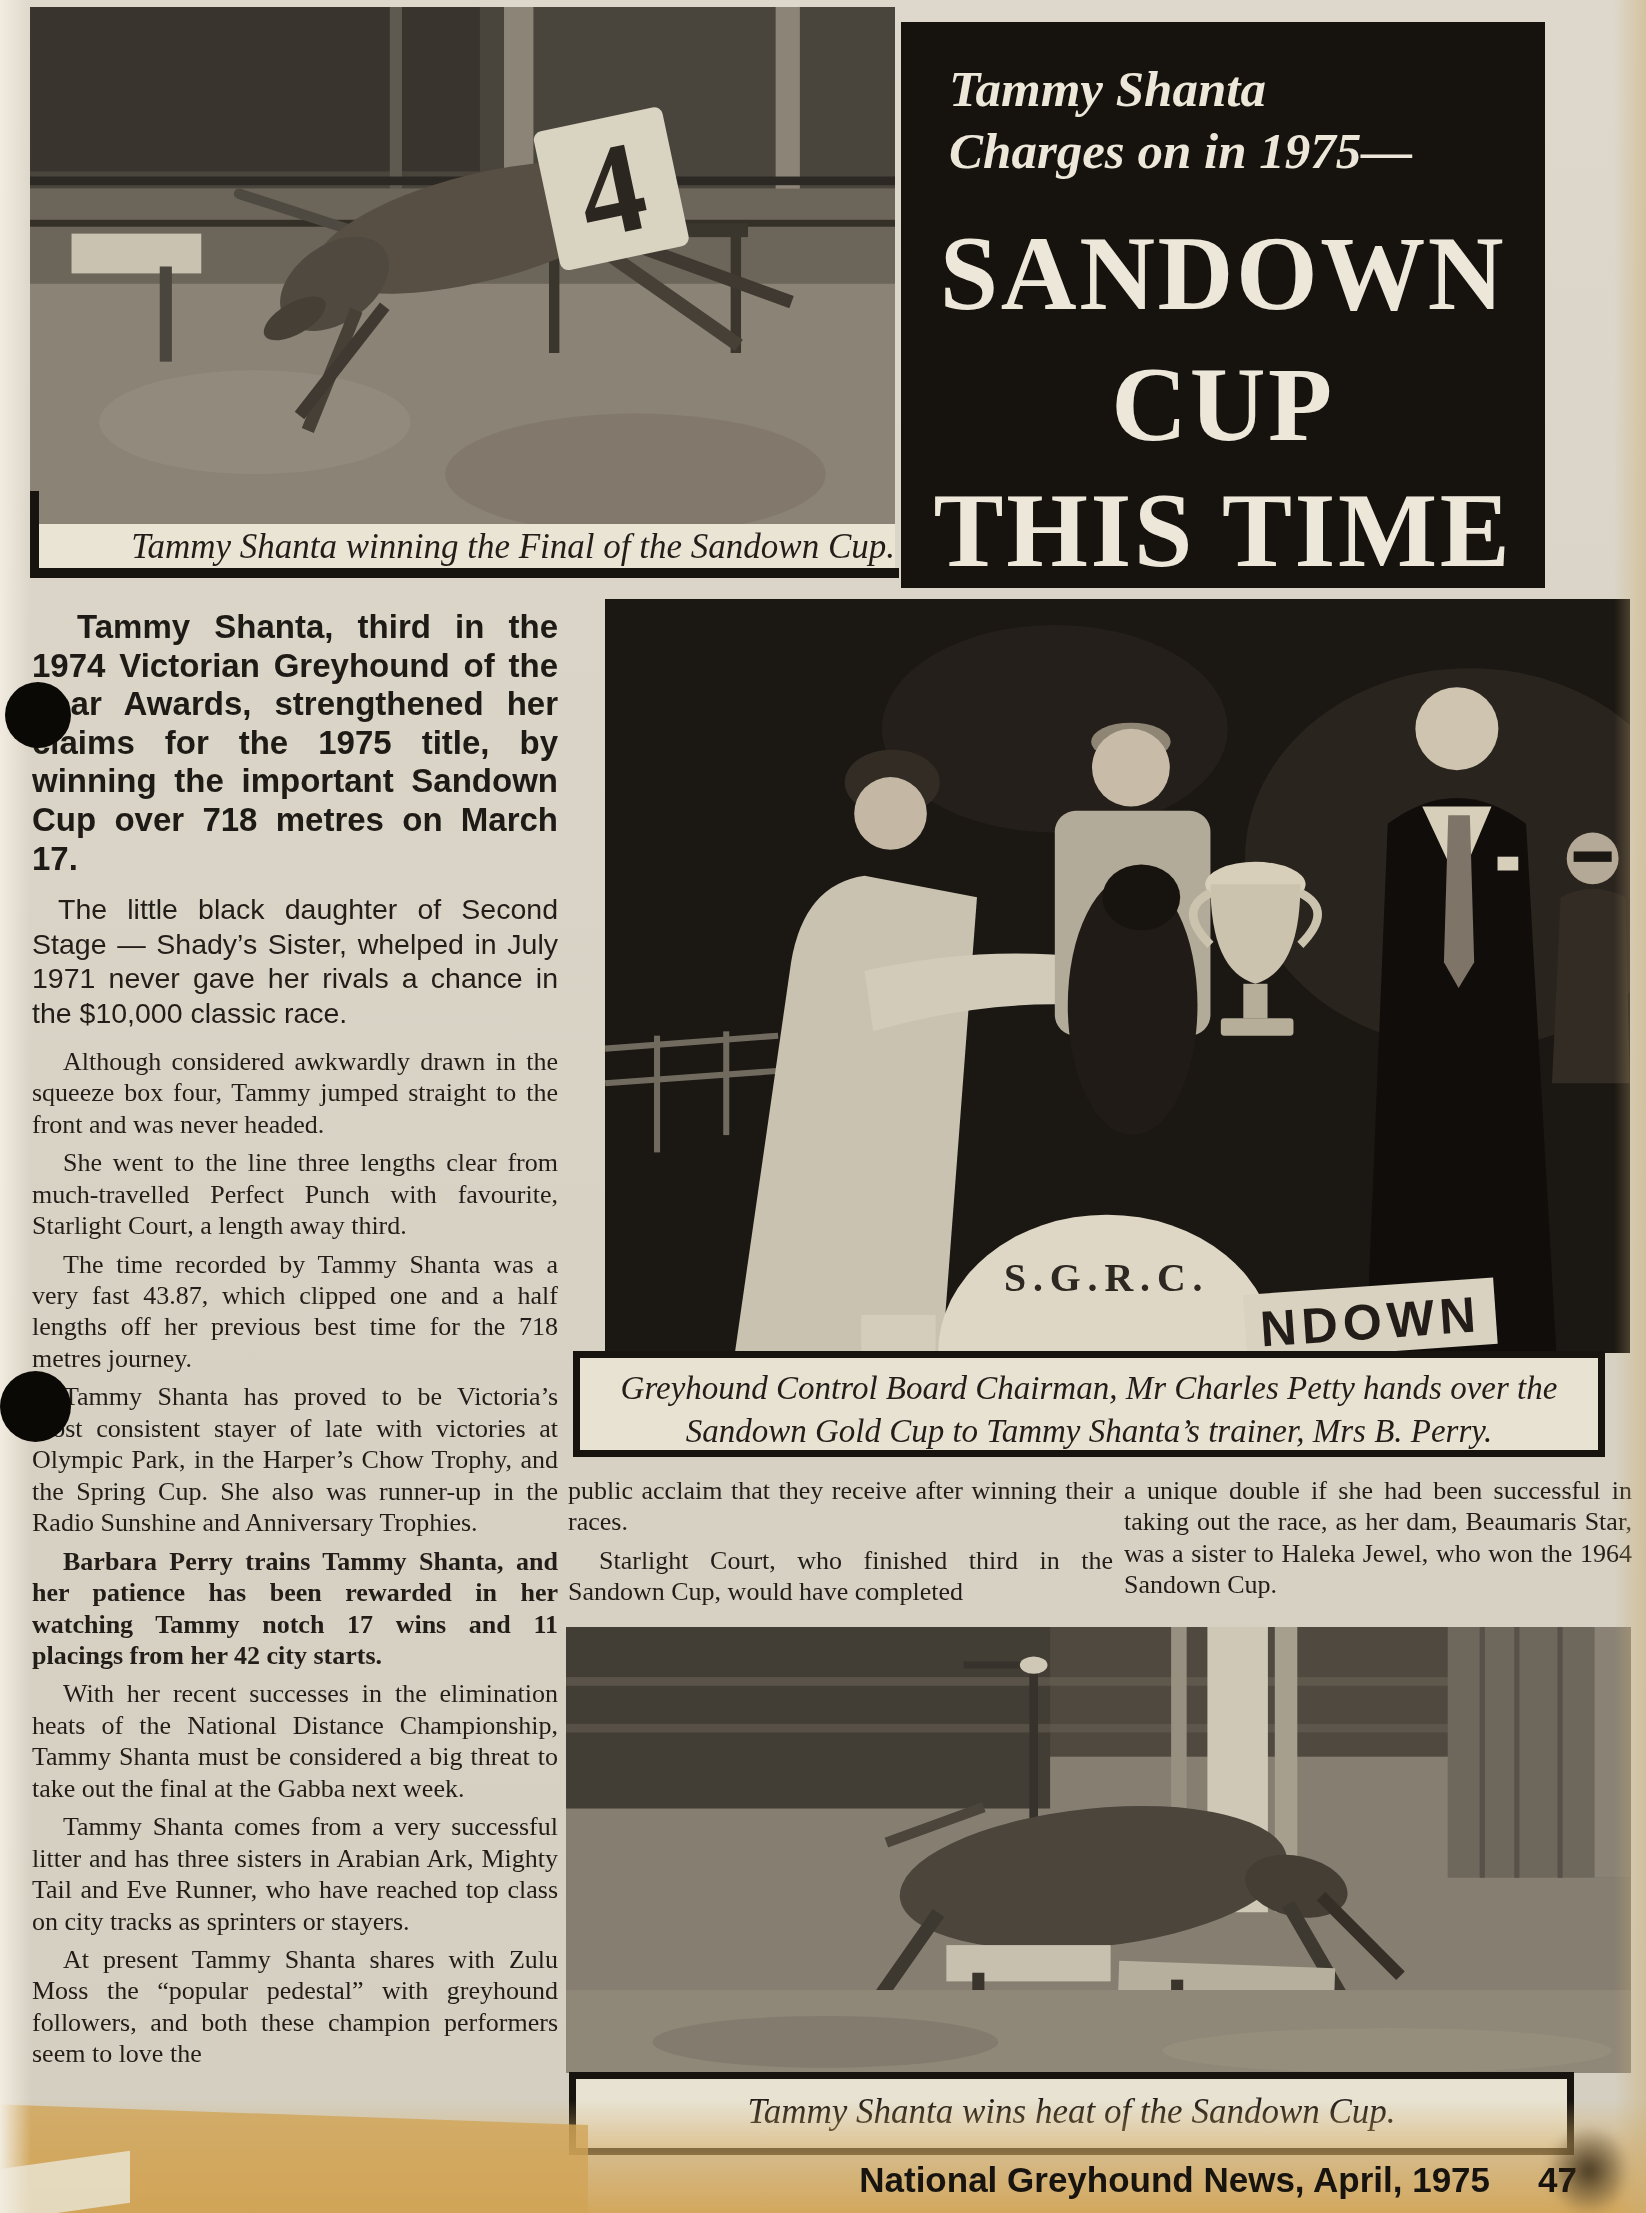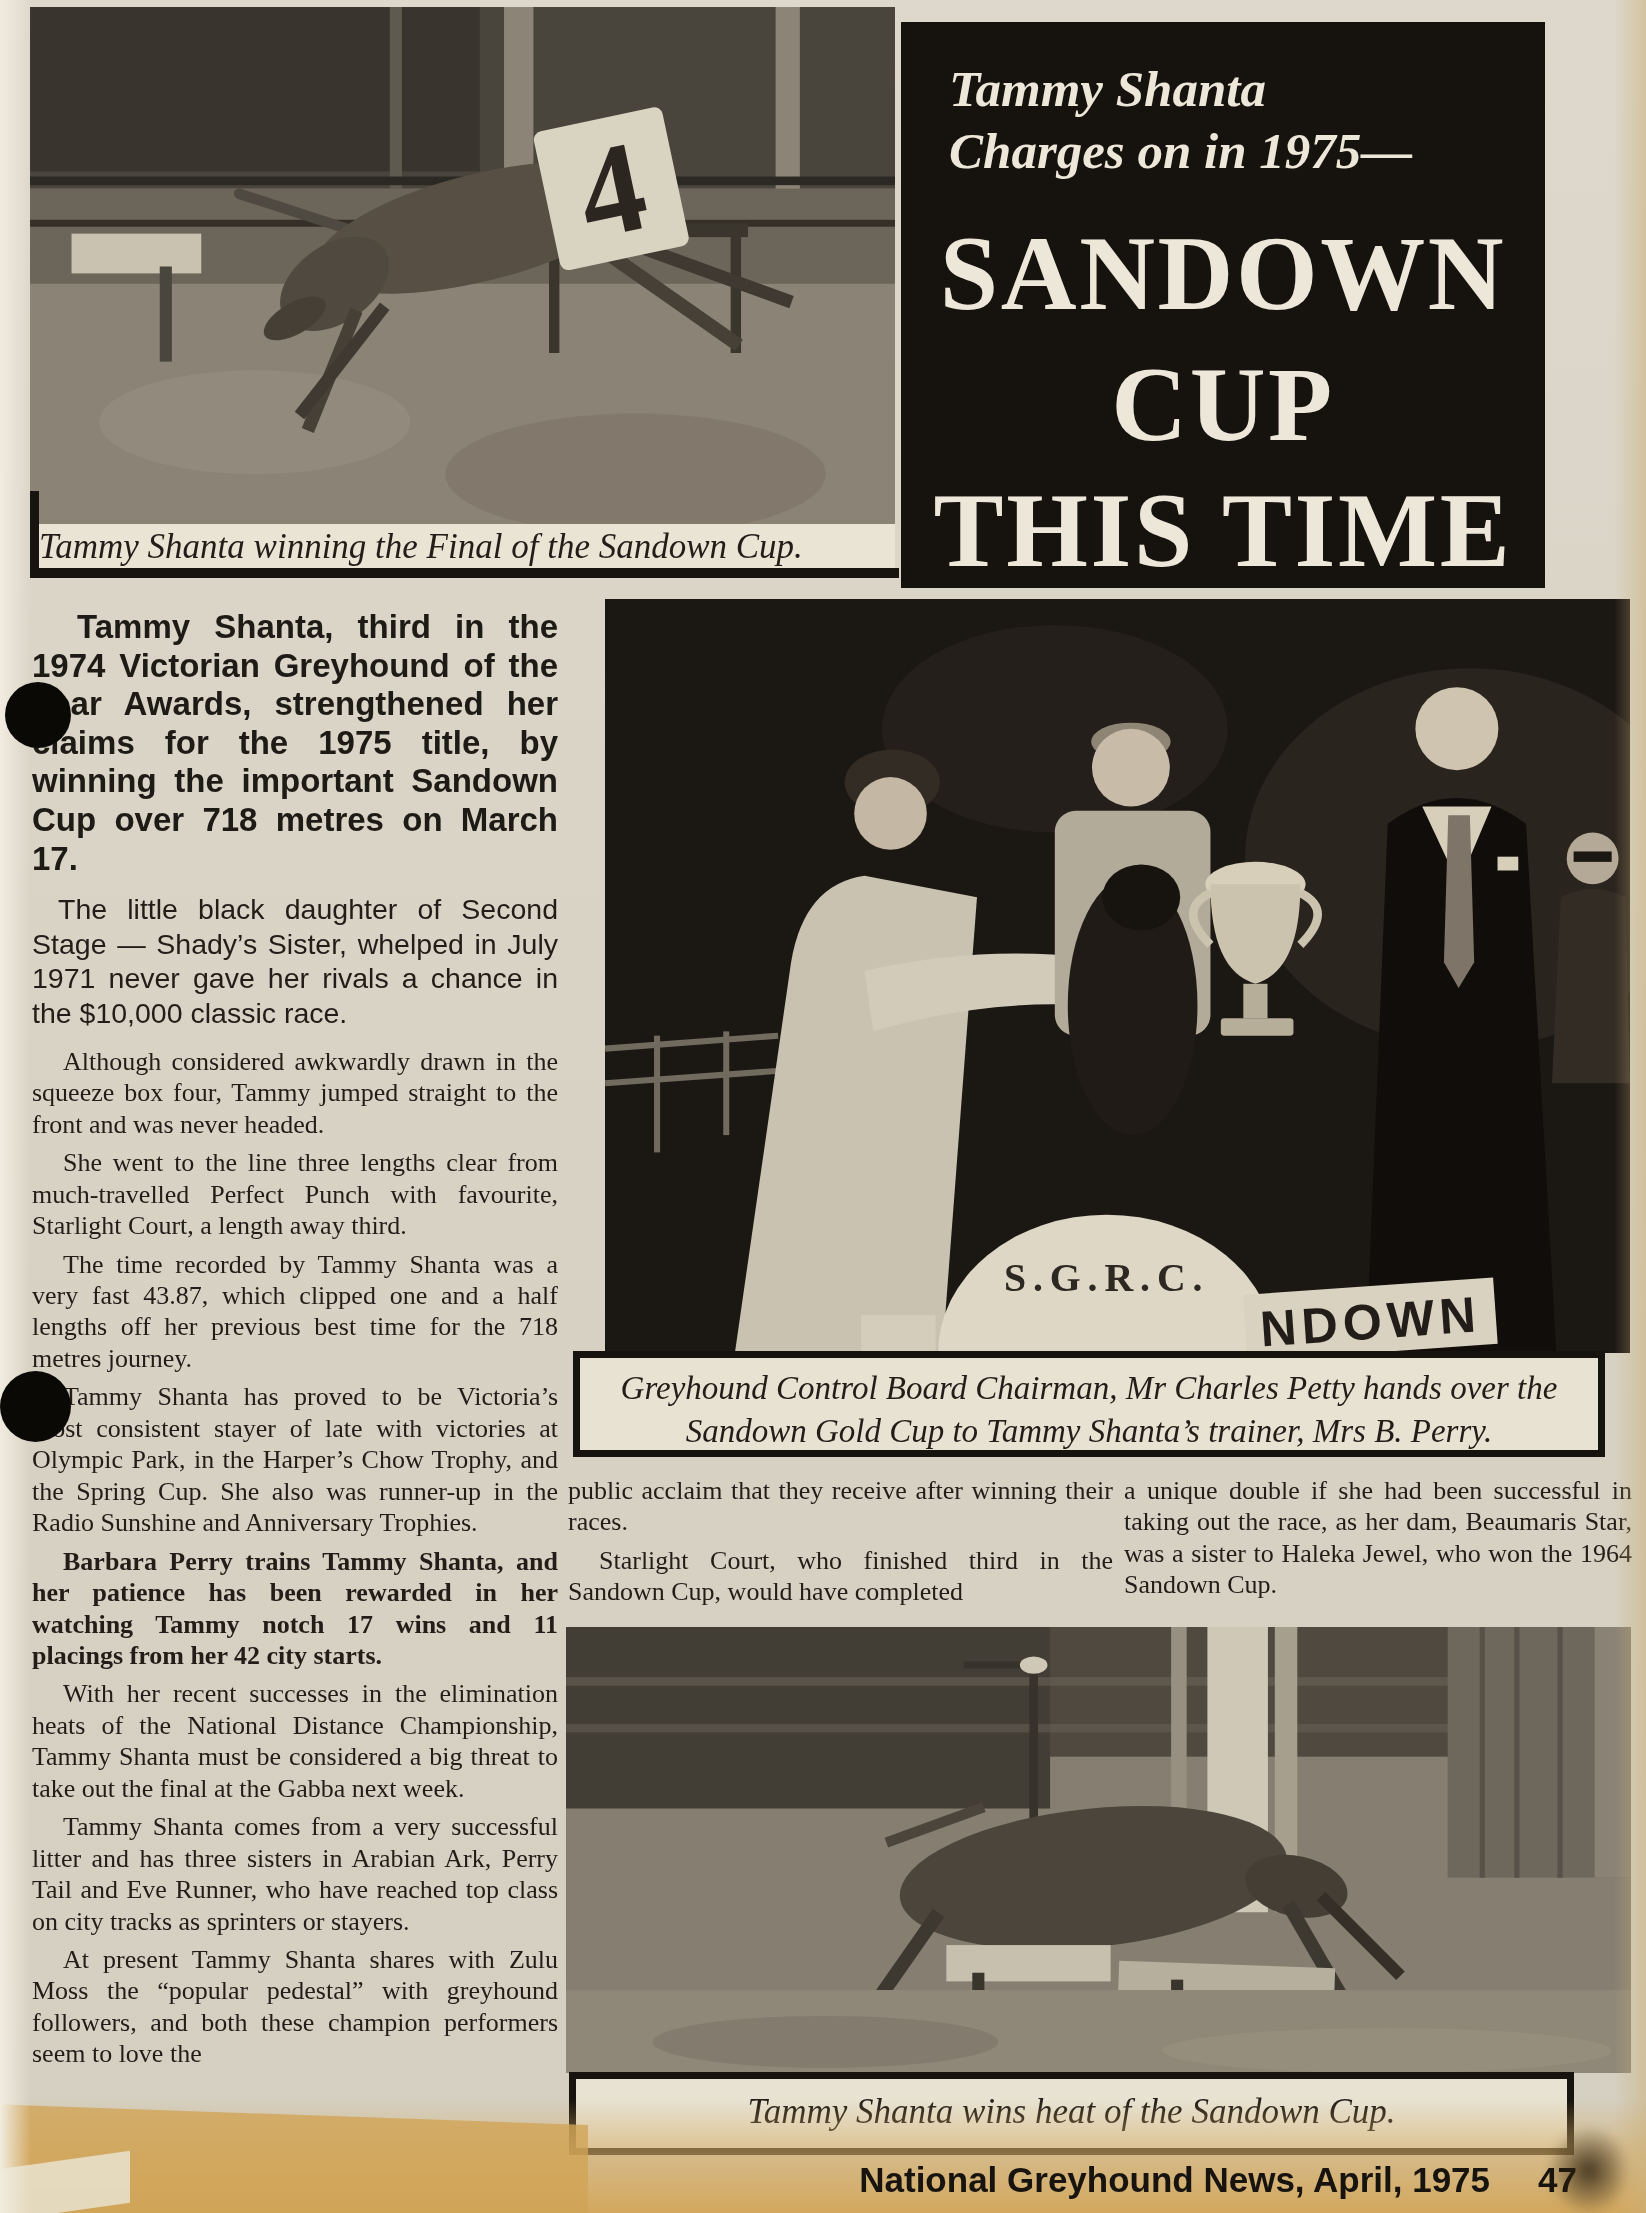--- a/index.html
+++ b/index.html
@@ -6,21 +6,21 @@
   html,body{margin:0;padding:0;}
   body{width:1646px;height:2214px;position:relative;background:#b9b2a2;}
   .page{position:absolute;left:0;top:0;width:1646px;height:2214px;overflow:hidden;
         background:linear-gradient(180deg,#ddd8cb 0%,#d7d2c4 55%,#d4cfc1 100%);}
   .abs{position:absolute;box-sizing:border-box;}
 
   
   .photo-top{left:30px;top:7px;width:865px;height:519px;background:#776f63;overflow:hidden;}
   .topcap-vrule{left:30px;top:491px;width:8.6px;height:87px;background:#17130e;z-index:3;}
   .top-caption{left:39px;top:524px;width:856px;height:44px;background:#e9e4d3;z-index:2;
-               font:italic 400 35px/45px "Liberation Serif",serif;text-align:left;color:#221d18;}
+               font:italic 400 35px/45px "Liberation Serif",serif;text-align:right;color:#221d18;}
   .topcap-hrule{left:30px;top:568px;width:869px;height:10.4px;background:#17130e;z-index:3;}
 
   
   .headline-box{left:901px;top:21.6px;width:644px;height:566px;background:#16120e;color:#ece7d9;}
   .kicker{padding:36px 0 0 48px;font:italic 700 51px/1.22 "Liberation Serif",serif;}
   .hl{font:700 105px/1.0 "Liberation Serif",serif;text-align:center;letter-spacing:2.6px;}
   .hl1{margin-top:39px;} .hl2{margin-top:26px;} .hl3{margin-top:21px;}
 
   
   .col-left{left:32px;top:608px;width:526px;height:1515px;overflow:hidden;}
@@ -129,21 +129,21 @@
 
   <div class="abs col-left">
     <p class="lead-bold">Tammy Shanta, third in the 1974 Victorian Greyhound of the Year Awards, strengthened her claims for the 1975 title, by winning the important Sandown Cup over 718 metres on March 17.</p>
     <p class="lead-sans">The little black daughter of Second Stage — Shady’s Sister, whelped in July 1971 never gave her rivals a chance in the $10,000 classic race.</p>
     <p class="serif">Although considered awkwardly drawn in the squeeze box four, Tammy jumped straight to the front and was never headed.</p>
     <p class="serif">She went to the line three lengths clear from much-travelled Perfect Punch with favourite, Starlight Court, a length away third.</p>
     <p class="serif">The time recorded by Tammy Shanta was a very fast 43.87, which clipped one and a half lengths off her previous best time for the 718 metres journey.</p>
     <p class="serif">Tammy Shanta has proved to be Victoria’s most consistent stayer of late with victories at Olympic Park, in the Harper’s Chow Trophy, and the Spring Cup. She also was runner-up in the Radio Sunshine and Anniversary Trophies.</p>
     <p class="serif boldp">Barbara Perry trains Tammy Shanta, and her patience has been rewarded in her watching Tammy notch 17 wins and 11 placings from her 42 city starts.</p>
     <p class="serif">With her recent successes in the elimination heats of the National Distance Championship, Tammy Shanta must be considered a big threat to take out the final at the Gabba next week.</p>
-    <p class="serif">Tammy Shanta comes from a very successful litter and has three sisters in Arabian Ark, Perry Tail and Eve Runner, who have reached top class on city tracks as sprinters or stayers.</p>
+    <p class="serif">Tammy Shanta comes from a very successful litter and has three sisters in Arabian Ark, Mighty Tail and Eve Runner, who have reached top class on city tracks as sprinters or stayers.</p>
     <p class="serif">At present Tammy Shanta shares with Zulu Moss the “popular pedestal” with greyhound followers, and both these champion performers seem to love the</p>
   </div>
 
   <div class="abs dot dot1"></div>
   <div class="abs dot dot2"></div>
 
   <div class="abs photo-mid">
     <svg width="1025" height="754" viewBox="0 0 1185 872">
       <rect width="1185" height="872" fill="#1b1713"></rect>
       <ellipse cx="1000" cy="300" rx="260" ry="220" fill="#2a241e"></ellipse>

